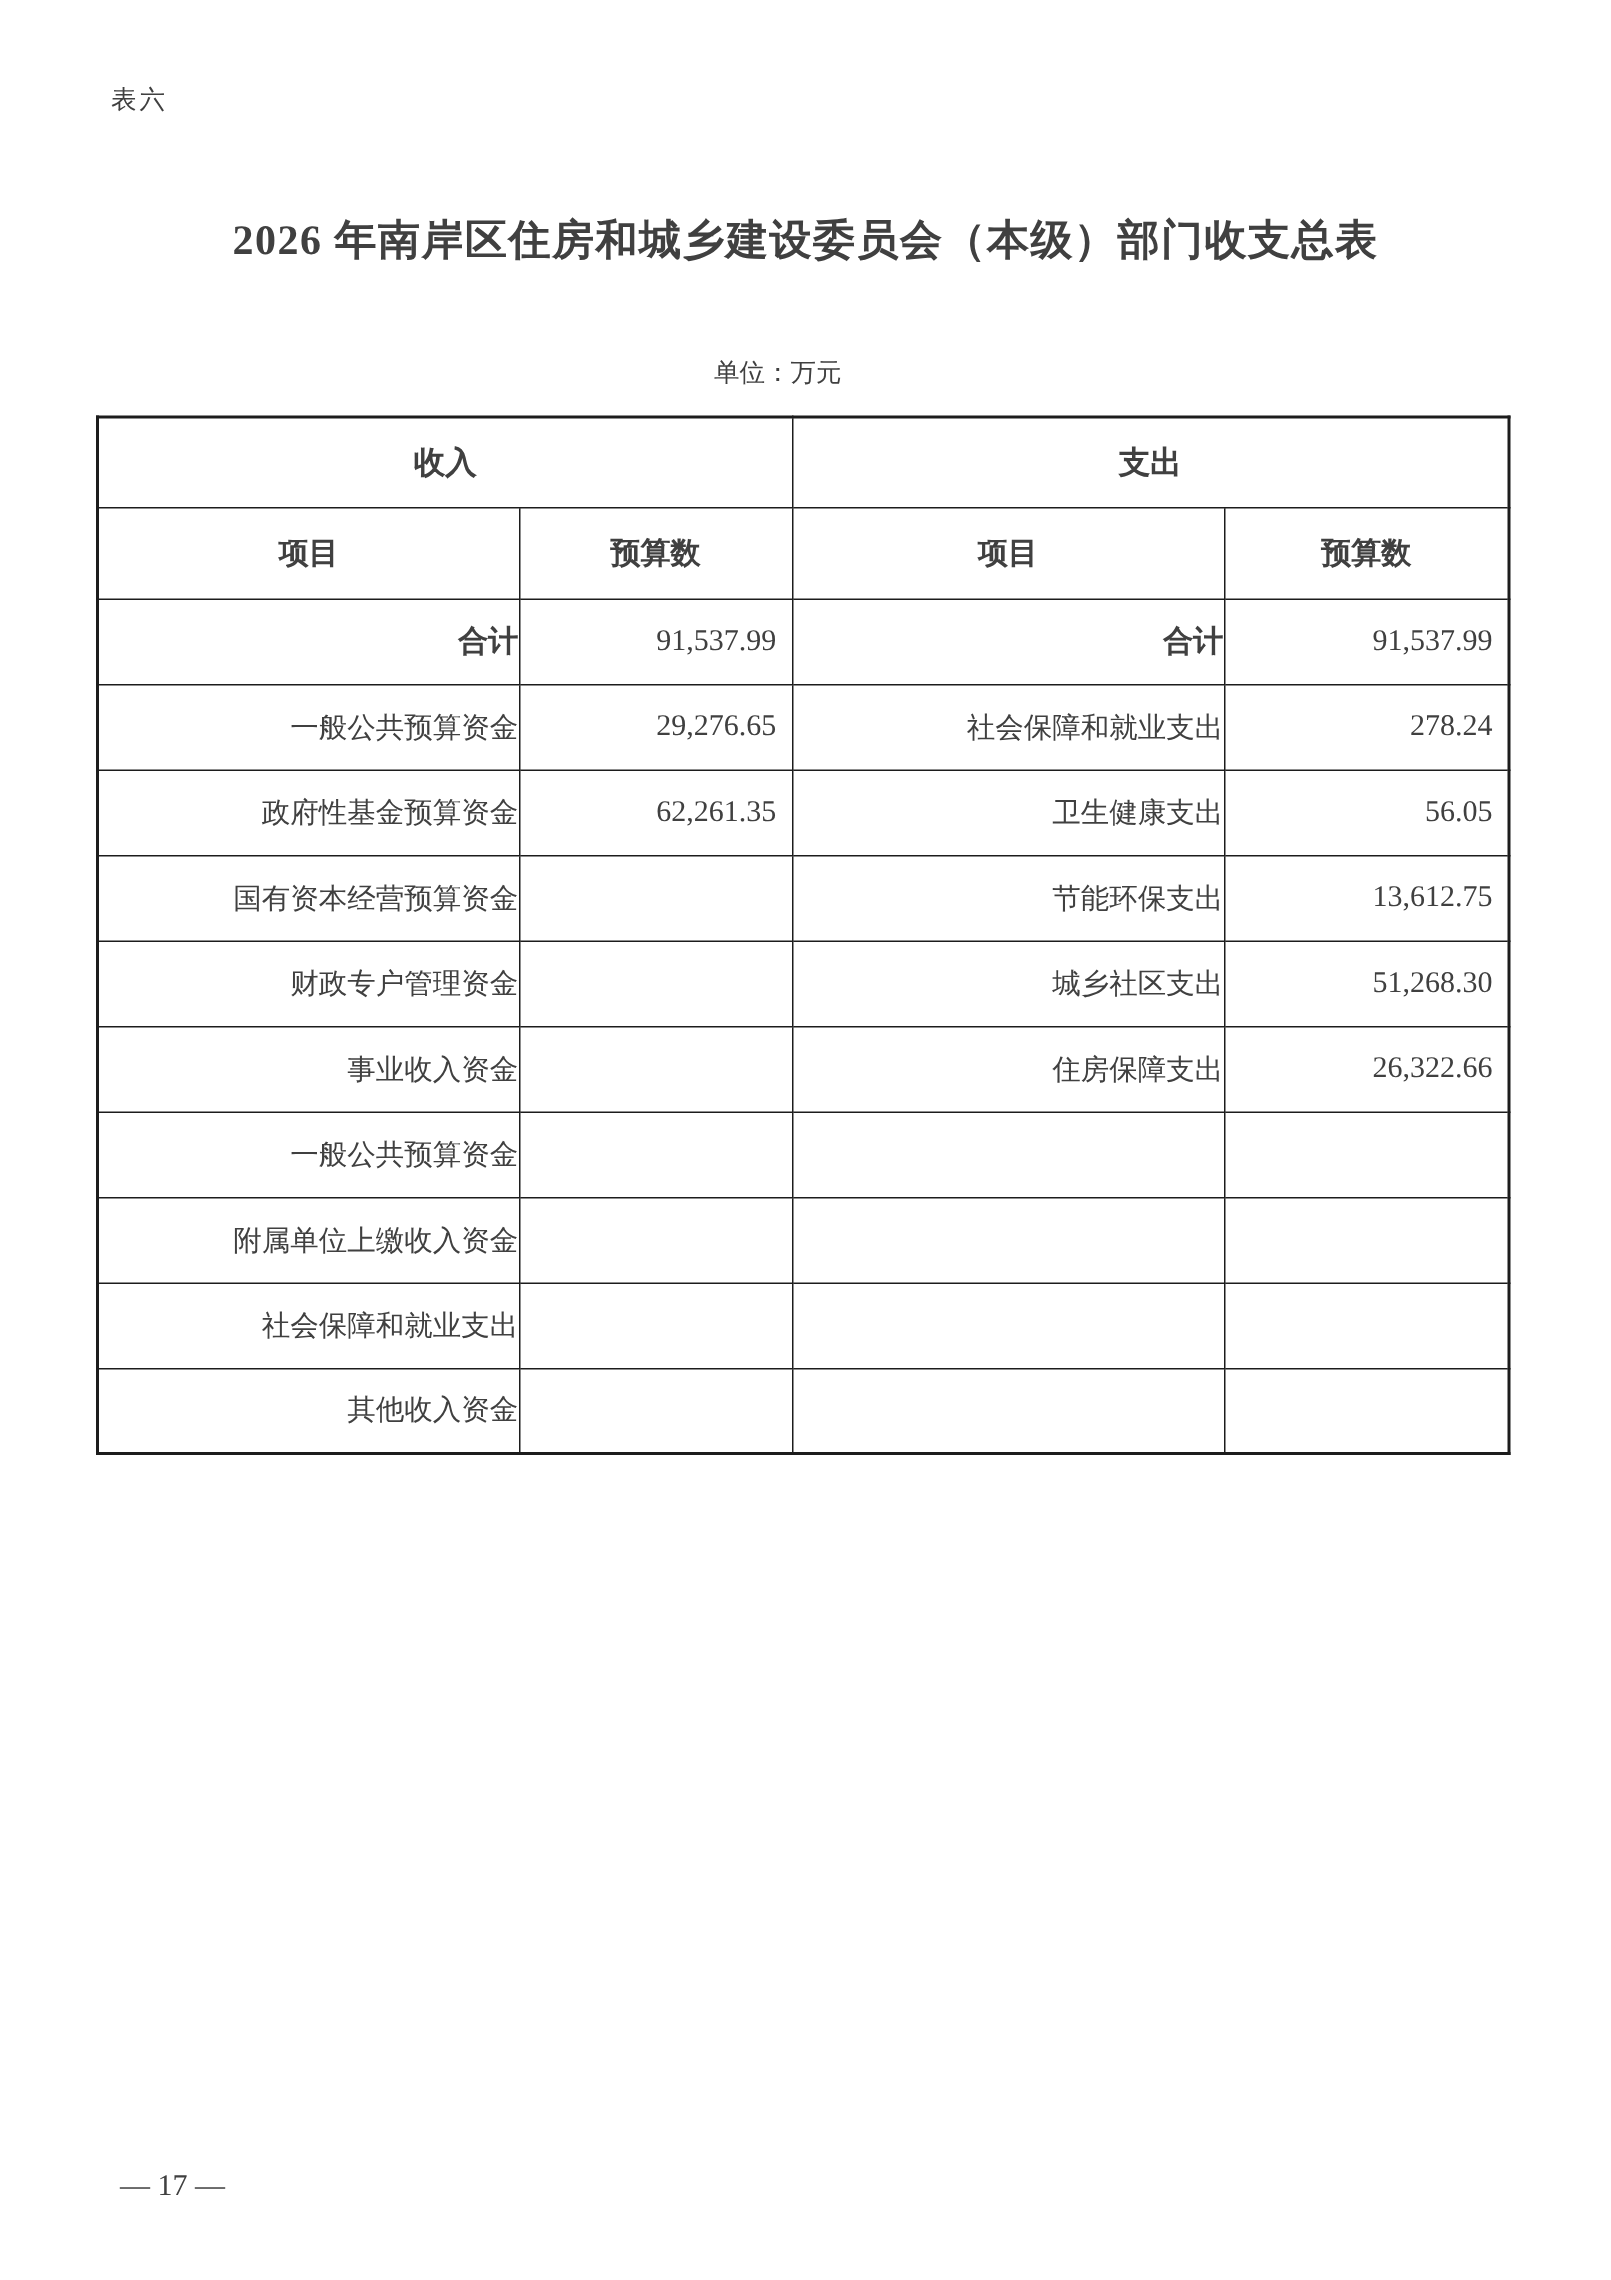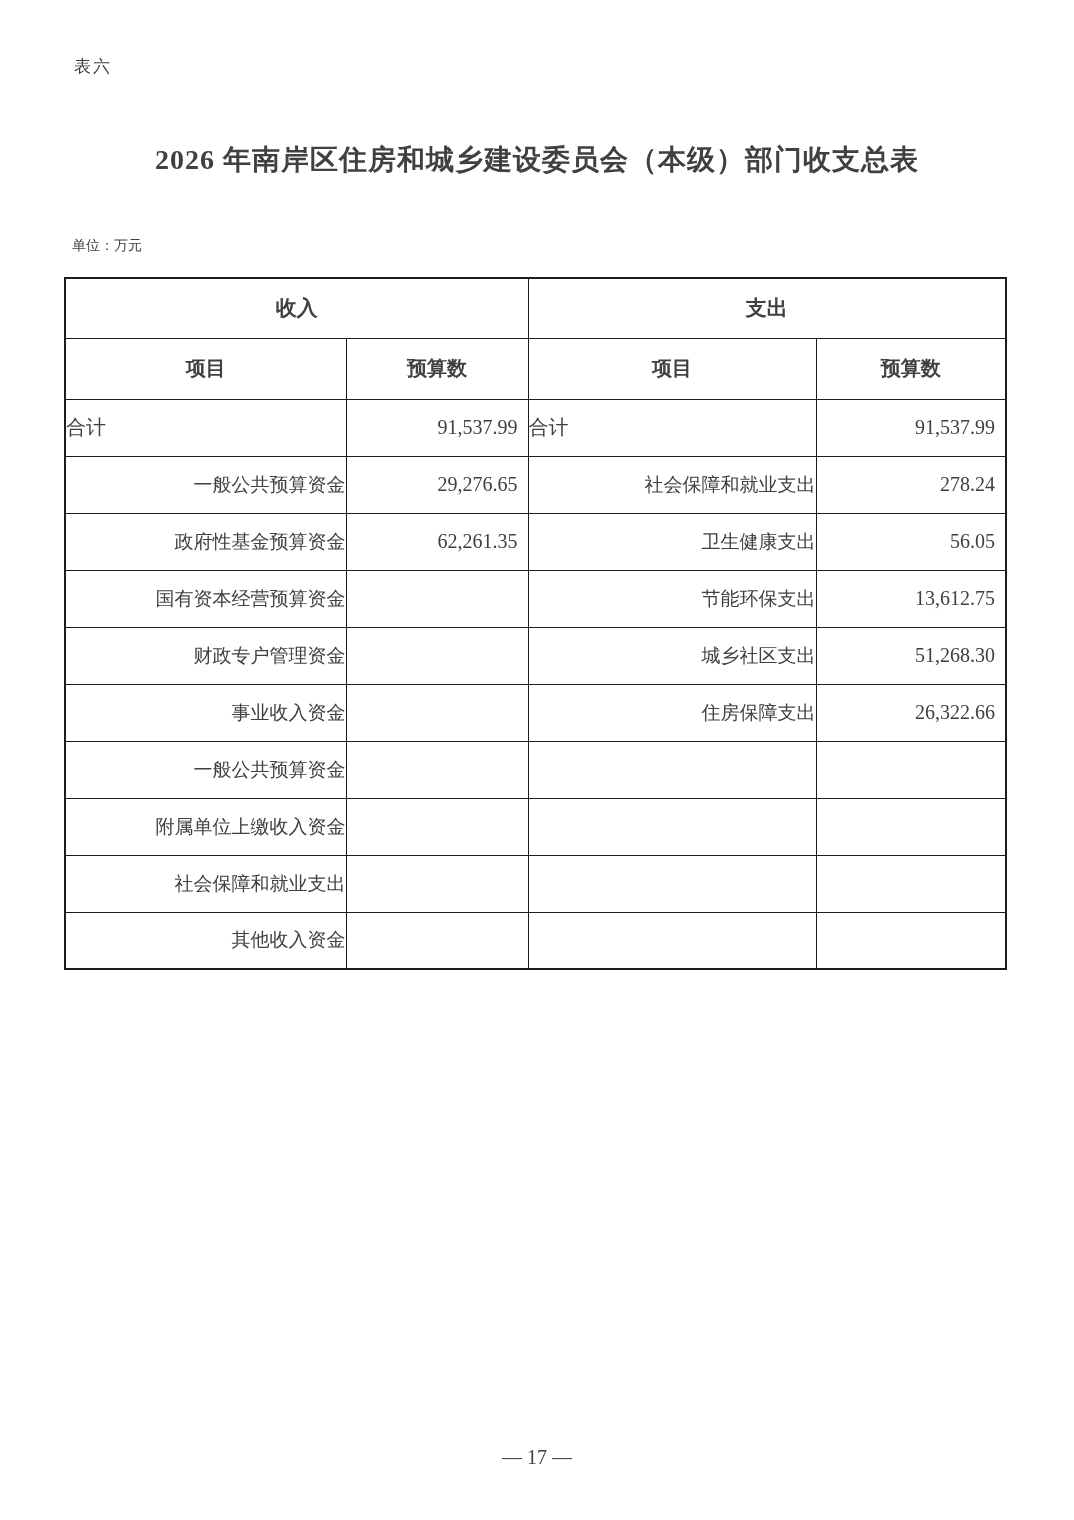--- a/index.html
+++ b/index.html
@@ -25,25 +25,25 @@
     left: 0;
     top: 141px;
     width: 100%;
     text-align: center;
     font-size: 28px;
     font-weight: bold;
     letter-spacing: 1px;
   }
   .unit-note {
     position: absolute;
-    left: 72px;
+    left: 48px;
     top: 237px;
     width: 941px;
-    text-align: left;
-    font-size: 14px;
+    text-align: center;
+    font-size: 17px;
   }
   table.budget-table {
     position: absolute;
     left: 64px;
     top: 277px;
     width: 941px;
     border-collapse: collapse;
     table-layout: fixed;
     border: 2px solid #1c1c1c;
   }
@@ -71,31 +71,31 @@
     font-size: 19px;
     text-align: right;
     padding-left: 12px;
   }
   td.value-cell {
     font-size: 20px;
     text-align: right;
     padding-right: 10px;
   }
   tr.total-row td.item-cell {
-    text-align: left;
+    text-align: right;
     padding-left: 0;
-    font-weight: normal;
+    font-weight: bold;
     font-size: 20px;
   }
   .page-number {
     position: absolute;
-    left: 64px;
+    left: 80px;
     top: 1446px;
     width: 946px;
-    text-align: center;
+    text-align: left;
     font-size: 20px;
   }
 </style>
 </head>
 <body>
 
 <div class="page">
 
   <div class="corner-label">表六</div>
 

